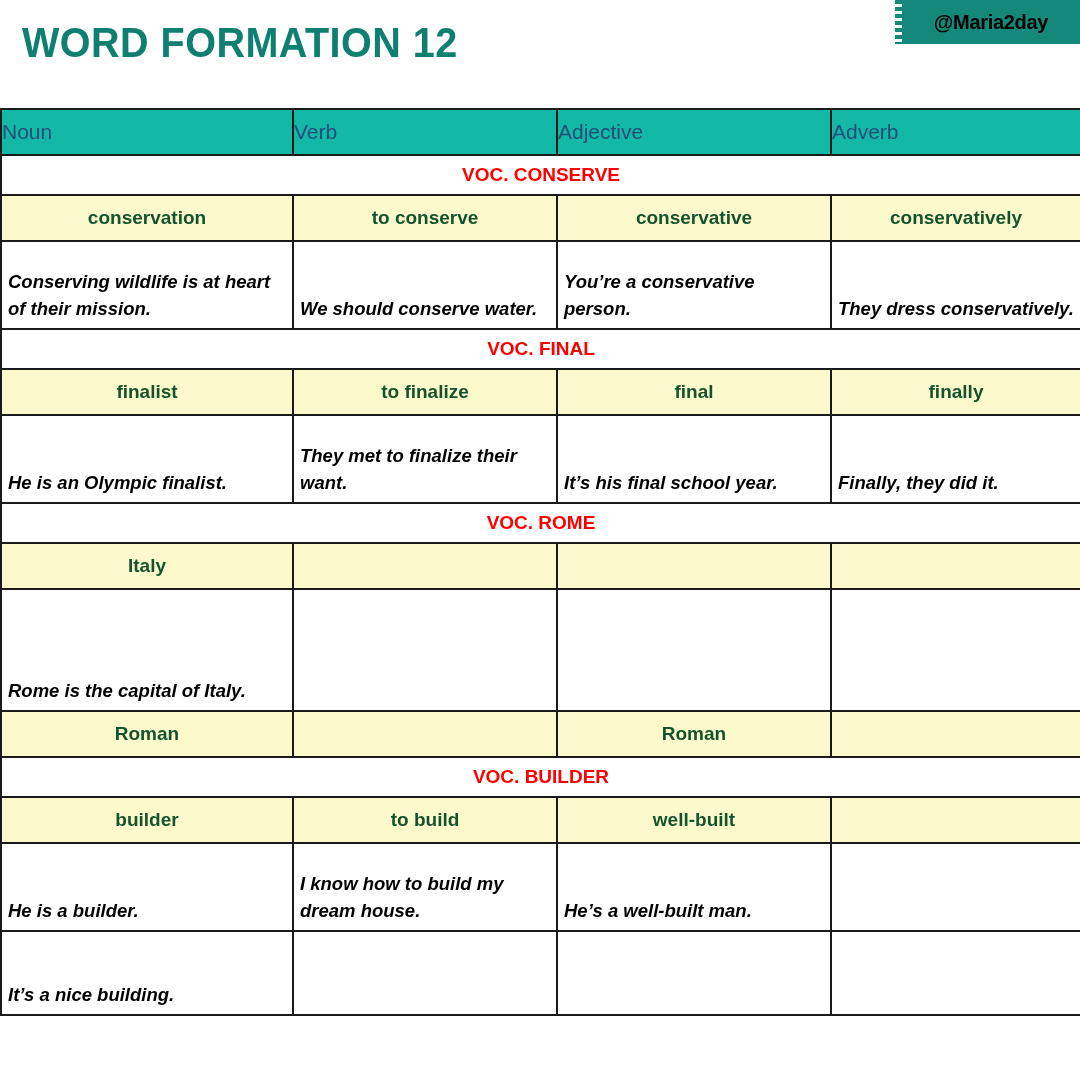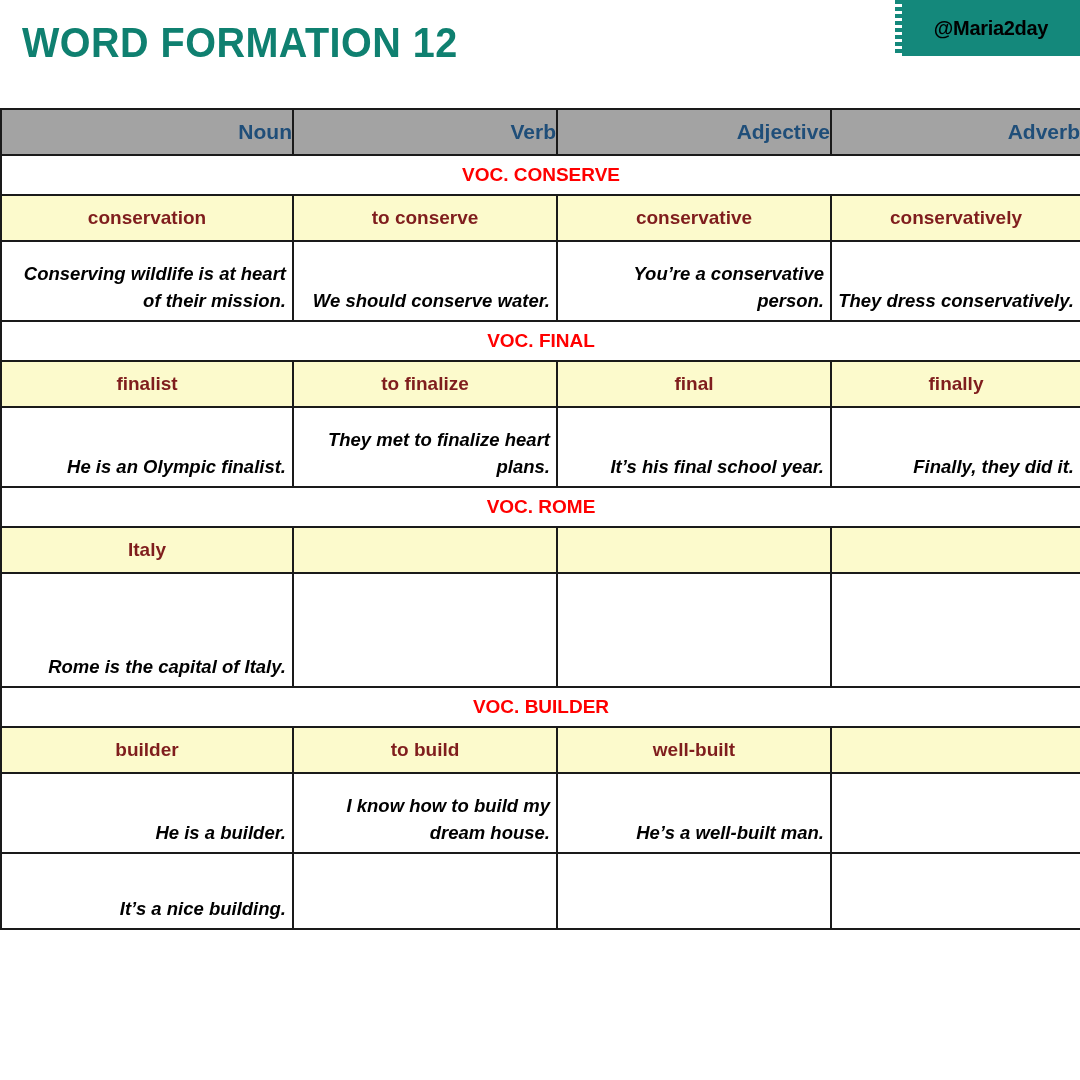--- a/index.html
+++ b/index.html
@@ -32,21 +32,21 @@
     font-family: "Liberation Sans Narrow", "Liberation Sans", sans-serif;
     transform: scaleX(0.92);
     transform-origin: left center;
     white-space: nowrap;
   }
   .brand-badge {
     position: absolute;
     right: 0px;
     top: 0px;
     width: 178px;
-    height: 56px;
+    height: 44px;
     background: #14887B;
     display: flex;
     align-items: center;
     justify-content: center;
   }
   .brand-badge::before {
     content: "";
     position: absolute;
     left: -7px;
     top: 0;
@@ -98,26 +98,26 @@
 
   .wf-table td, .wf-table th {
     border: 2px solid #1a1a1a;
     padding: 0;
     vertical-align: bottom;
     background-clip: padding-box;
   }
 
   
   tr.header-row th {
-    background: #a3a3a3;
+    background: #14b8a6;
     height: 44px;
-    text-align: right;
+    text-align: left;
     vertical-align: middle;
     color: #1F4E79;
-    font-weight: bold;
+    font-weight: normal;
     font-size: 21px;
     font-family: "Liberation Sans Narrow", "Liberation Sans", sans-serif;
   }
 
   
   tr.section-row td {
     background: #ffffff;
     height: 38px;
     text-align: center;
     vertical-align: middle;
@@ -129,39 +129,39 @@
     border-left: 2px solid #1a1a1a;
     border-right: 2px solid #1a1a1a;
   }
 
   
   tr.word-row td {
     background: #FCFACC;
     height: 44px;
     text-align: center;
     vertical-align: middle;
-    color: #7f1d1d;
+    color: #14532d;
     font-weight: bold;
     font-size: 19px;
     font-family: "Liberation Sans Narrow", "Liberation Sans", sans-serif;
   }
 
   
   tr.example-row td {
     background: #ffffff;
     height: 72px;
     vertical-align: bottom;
     color: #000000;
     font-weight: bold;
     font-style: italic;
     font-size: 18.5px;
     line-height: 1.42;
-    padding: 0 6px 6px 6px;
-    font-family: "Liberation Sans Narrow", "Liberation Sans", sans-serif;
-    text-align: right;
+    padding: 8px 6px 6px 6px;
+    font-family: "Liberation Sans Narrow", "Liberation Sans", sans-serif;
+    text-align: left;
   }
   tr.example-row.tall td { height: 106px; }
   tr.example-row.short td { height: 68px; }
 </style>
 </head>
 <body>
 
 <div class="page-header">
   <div class="page-title">WORD FORMATION 12</div>
   <div class="brand-badge">
@@ -206,37 +206,43 @@
         <td colspan="4">VOC. FINAL</td>
       </tr>
       <tr class="word-row">
         <td>finalist</td>
         <td>to finalize</td>
         <td>final</td>
         <td>finally</td>
       </tr>
       <tr class="example-row">
         <td>He is an Olympic finalist.</td>
-        <td>They met to finalize heart plans.</td>
+        <td>They met to finalize their want.</td>
         <td>It’s his final school year.</td>
         <td>Finally, they did it.</td>
       </tr>
       <tr class="section-row">
         <td colspan="4">VOC. ROME</td>
       </tr>
       <tr class="word-row">
         <td>Italy</td>
         <td></td>
         <td></td>
         <td></td>
       </tr>
       <tr class="example-row tall">
         <td>Rome is the capital of Italy.</td>
         <td></td>
         <td></td>
+        <td></td>
+      </tr>
+      <tr class="word-row">
+        <td>Roman</td>
+        <td></td>
+        <td>Roman</td>
         <td></td>
       </tr>
       <tr class="section-row">
         <td colspan="4">VOC. BUILDER</td>
       </tr>
       <tr class="word-row">
         <td>builder</td>
         <td>to build</td>
         <td>well-built</td>
         <td></td>

